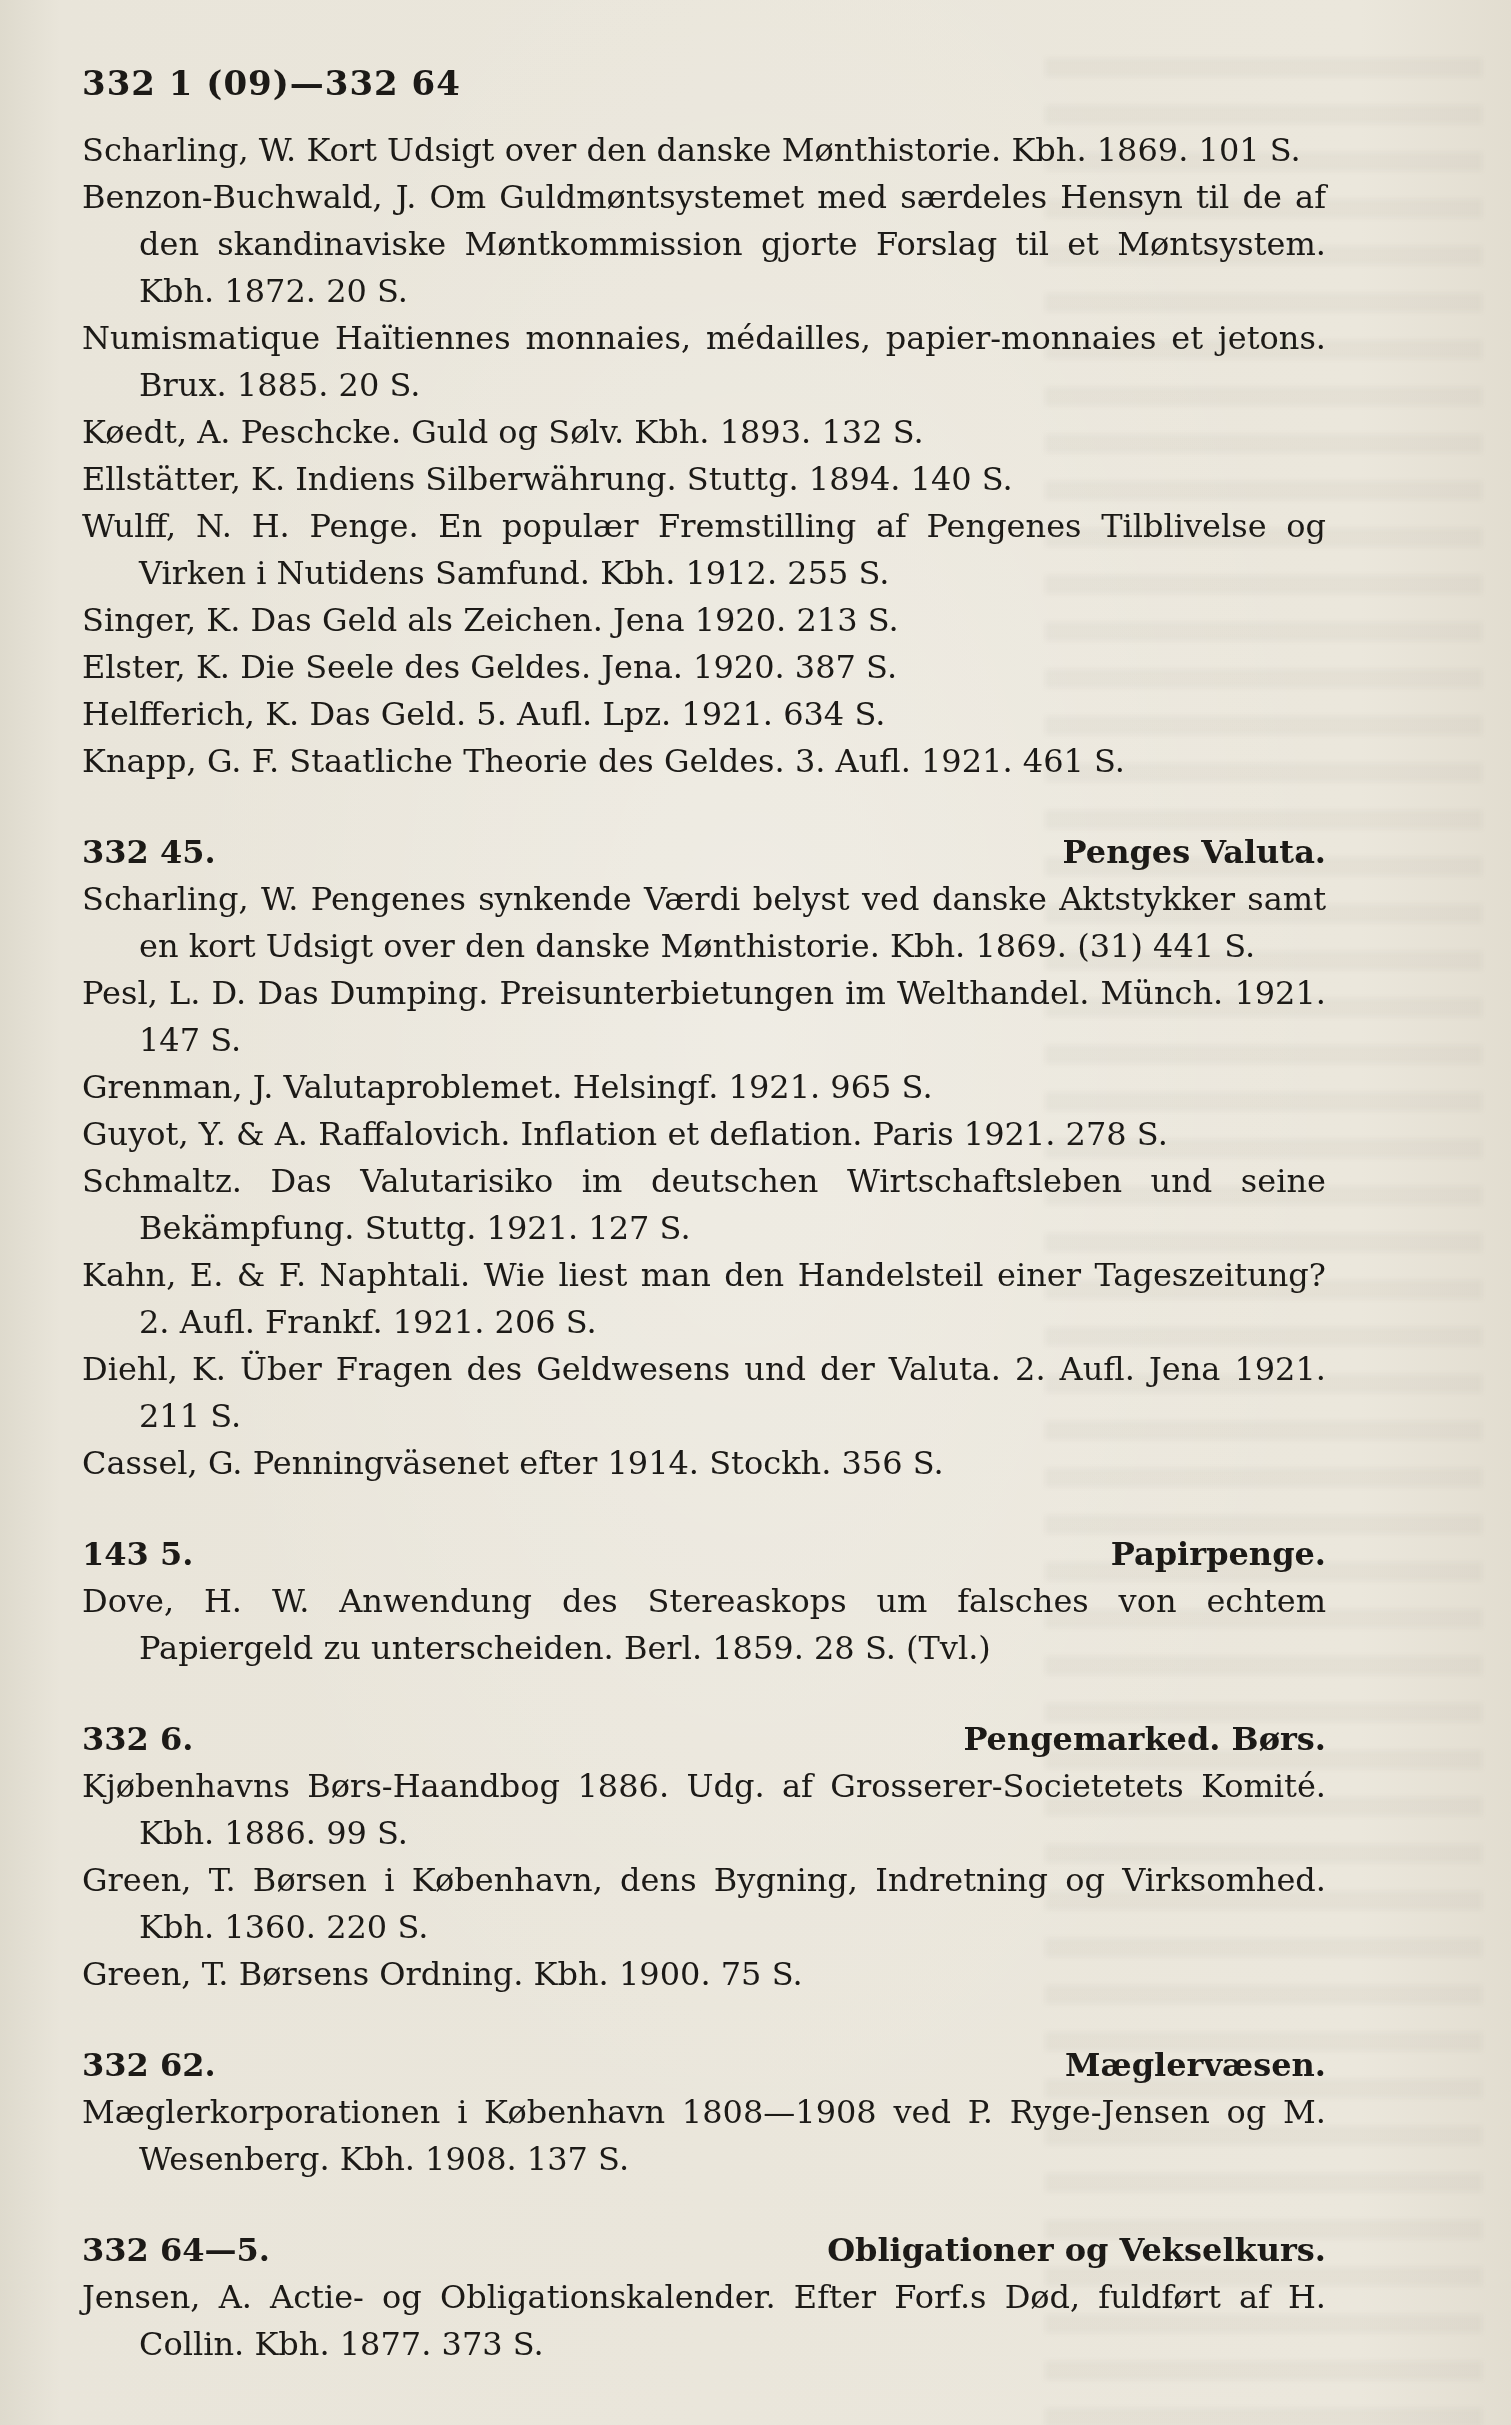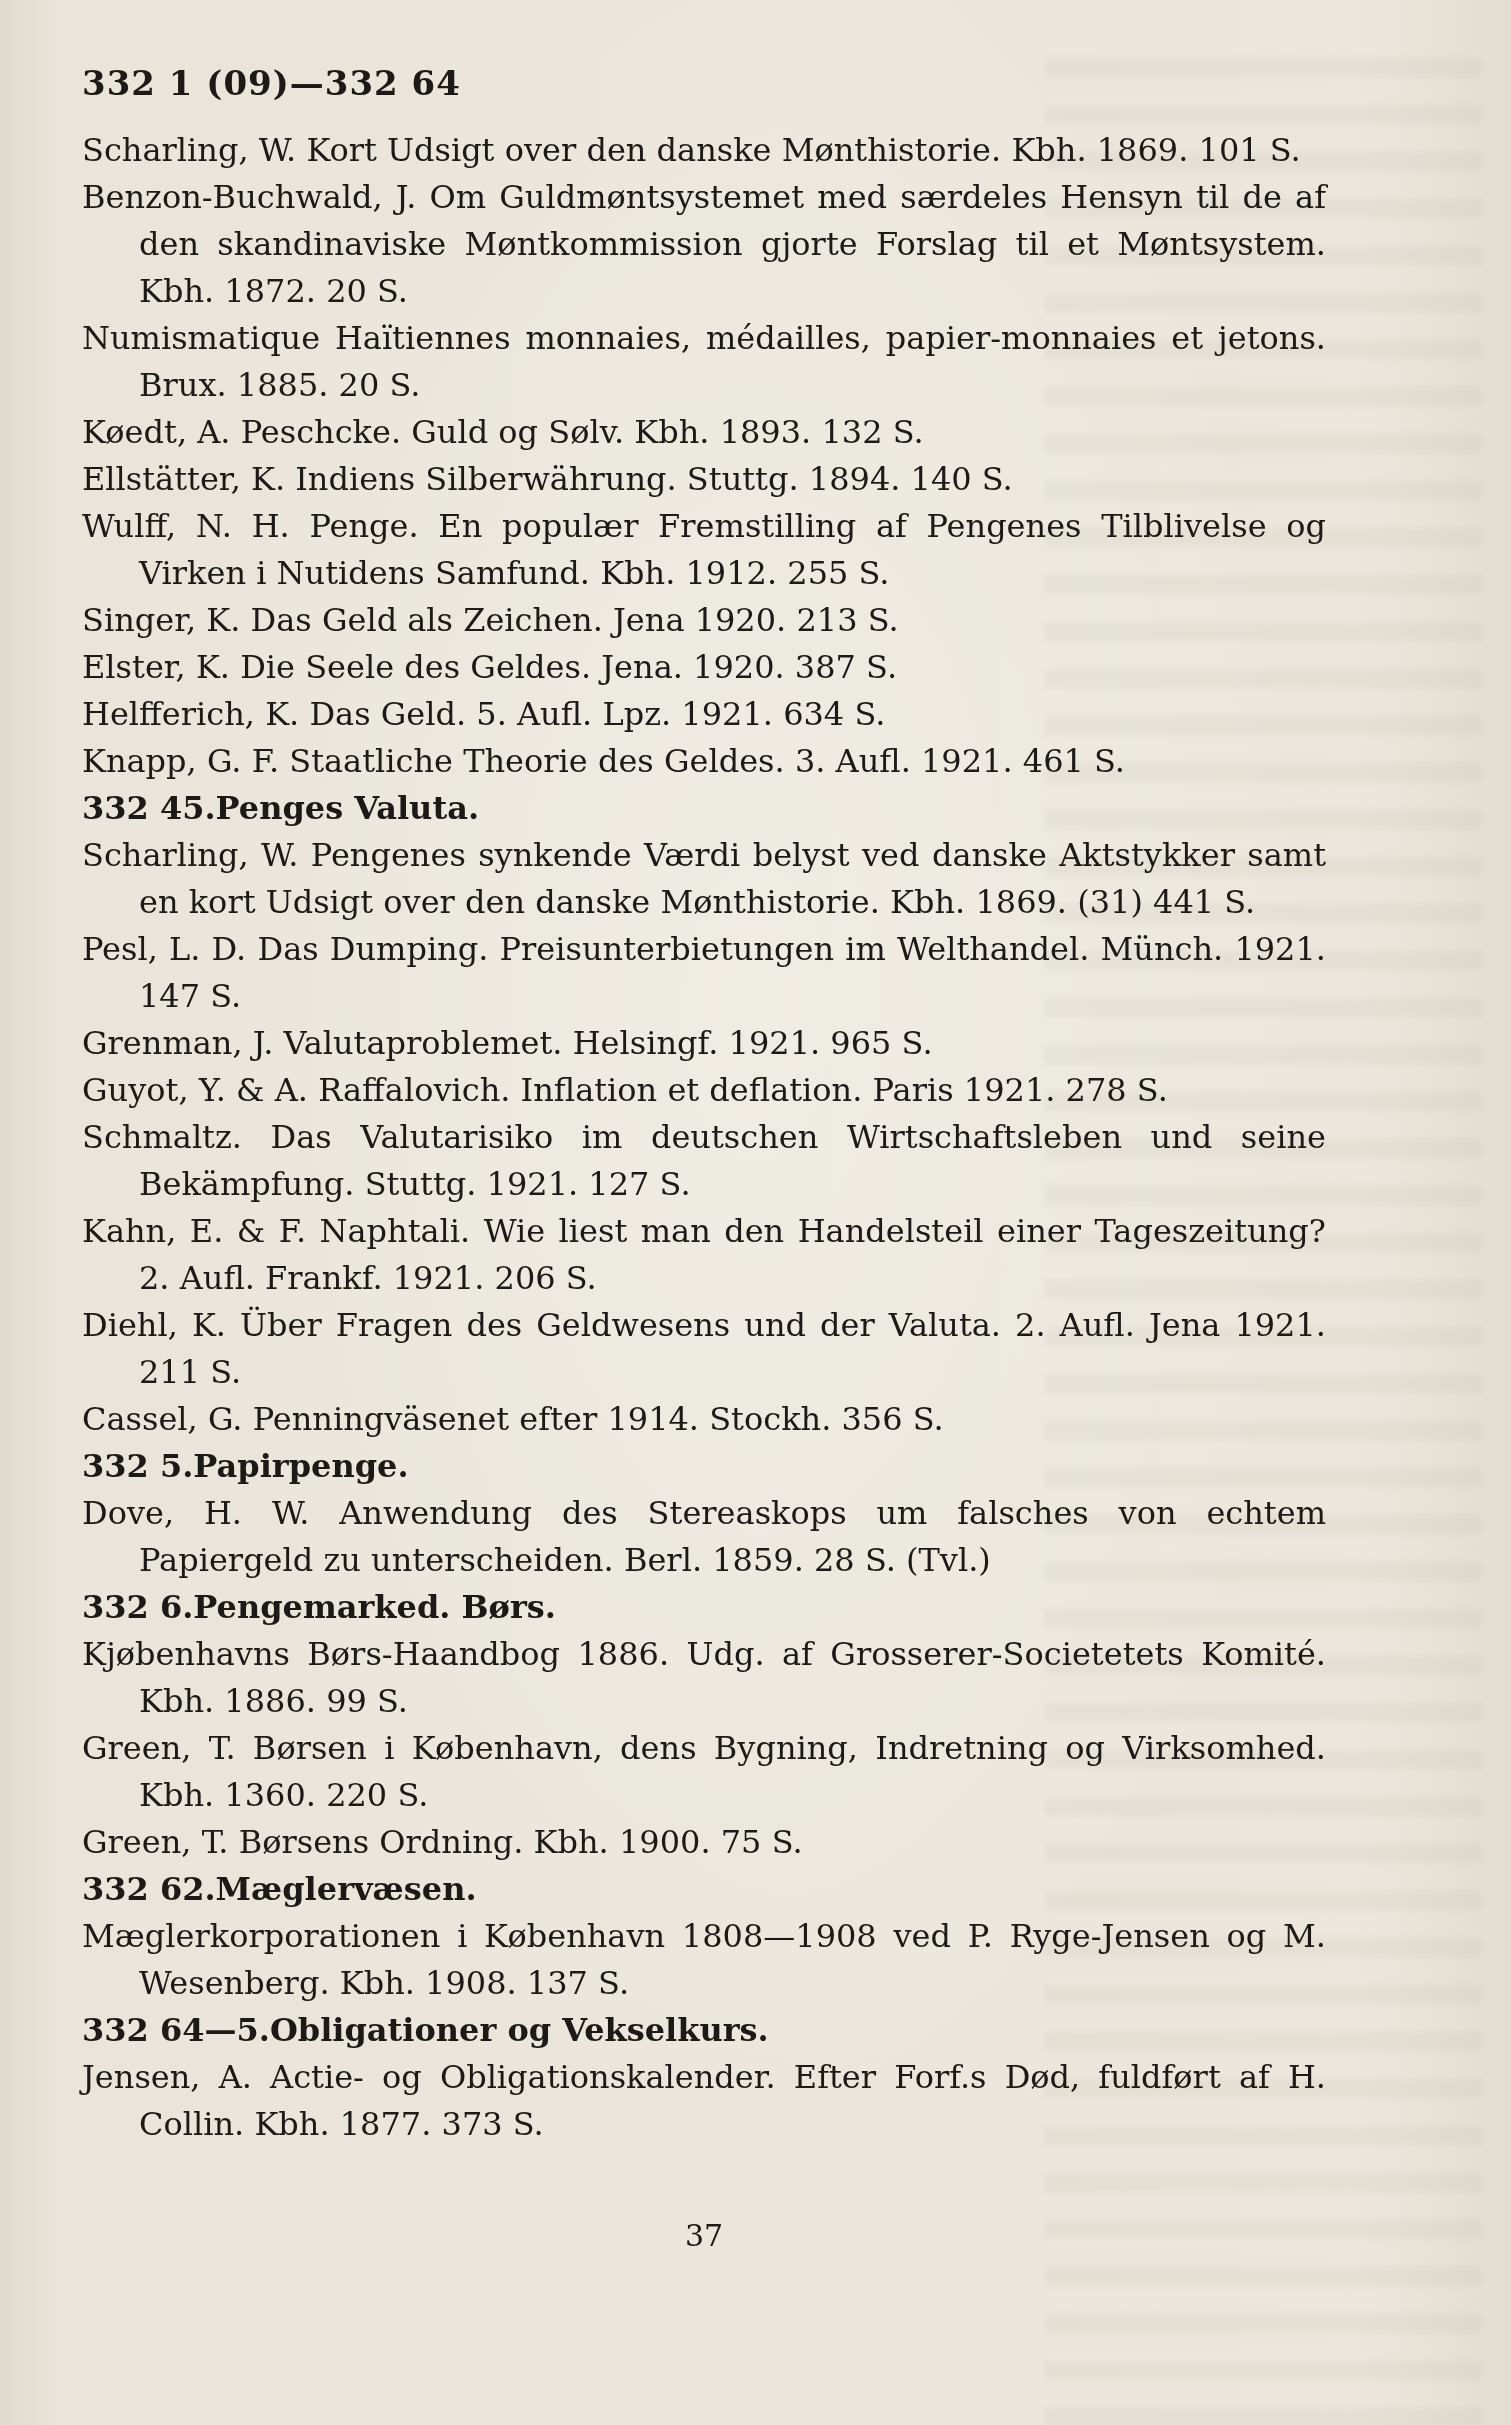--- a/index.html
+++ b/index.html
@@ -56,22 +56,24 @@
   }
   .entry {
     padding-left: 57px;
     text-indent: -57px;
   }
   .entry .author {
     font-weight: 400;
   }
   .section {
     display: flex;
+    justify-content: space-between;
     font-weight: 700;
     text-indent: 0;
+    margin-top: 44px;
   }
   .page-number {
     text-align: center;
     font-size: 30px;
     margin-top: 70px;
   }
 </style>
 </head>
 <body>
 
@@ -95,21 +97,21 @@
         </div>
         <div class="entry"><span class="author">Scharling, W. </span><span>Pengenes synkende Værdi belyst ved danske Aktstykker samt en kort Udsigt over den danske Mønthistorie. Kbh. 1869. (31) 441 S.</span></div>
         <div class="entry"><span class="author">Pesl, L. D. </span><span>Das Dumping. Preisunterbietungen im Welthandel. Münch. 1921. 147 S.</span></div>
         <div class="entry"><span class="author">Grenman, J. </span><span>Valutaproblemet. Helsingf. 1921. 965 S.</span></div>
         <div class="entry"><span class="author">Guyot, Y. &amp; A. Raffalovich. </span><span>Inflation et deflation. Paris 1921. 278 S.</span></div>
         <div class="entry"><span class="author">Schmaltz. </span><span>Das Valutarisiko im deutschen Wirtschaftsleben und seine Bekämpfung. Stuttg. 1921. 127 S.</span></div>
         <div class="entry"><span class="author">Kahn, E. &amp; F. Naphtali. </span><span>Wie liest man den Handelsteil einer Tageszeitung? 2. Aufl. Frankf. 1921. 206 S.</span></div>
         <div class="entry"><span class="author">Diehl, K. </span><span>Über Fragen des Geldwesens und der Valuta. 2. Aufl. Jena 1921. 211 S.</span></div>
         <div class="entry"><span class="author">Cassel, G. </span><span>Penningväsenet efter 1914. Stockh. 356 S.</span></div>
         <div class="section">
-          <span>332 5.</span>
+          <span>143 5.</span>
           <span>Papirpenge.</span>
         </div>
         <div class="entry"><span class="author">Dove, H. W. </span><span>Anwendung des Stereaskops um falsches von echtem Papiergeld zu unterscheiden. Berl. 1859. 28 S. (Tvl.)</span></div>
         <div class="section">
           <span>332 6.</span>
           <span>Pengemarked. Børs.</span>
         </div>
         <div class="entry"><span>Kjøbenhavns Børs-Haandbog 1886. Udg. af Grosserer-Societetets Komité. Kbh. 1886. 99 S.</span></div>
         <div class="entry"><span class="author">Green, T. </span><span>Børsen i København, dens Bygning, Indretning og Virksomhed. Kbh. 1360. 220 S.</span></div>
         <div class="entry"><span class="author">Green, T. </span><span>Børsens Ordning. Kbh. 1900. 75 S.</span></div>

